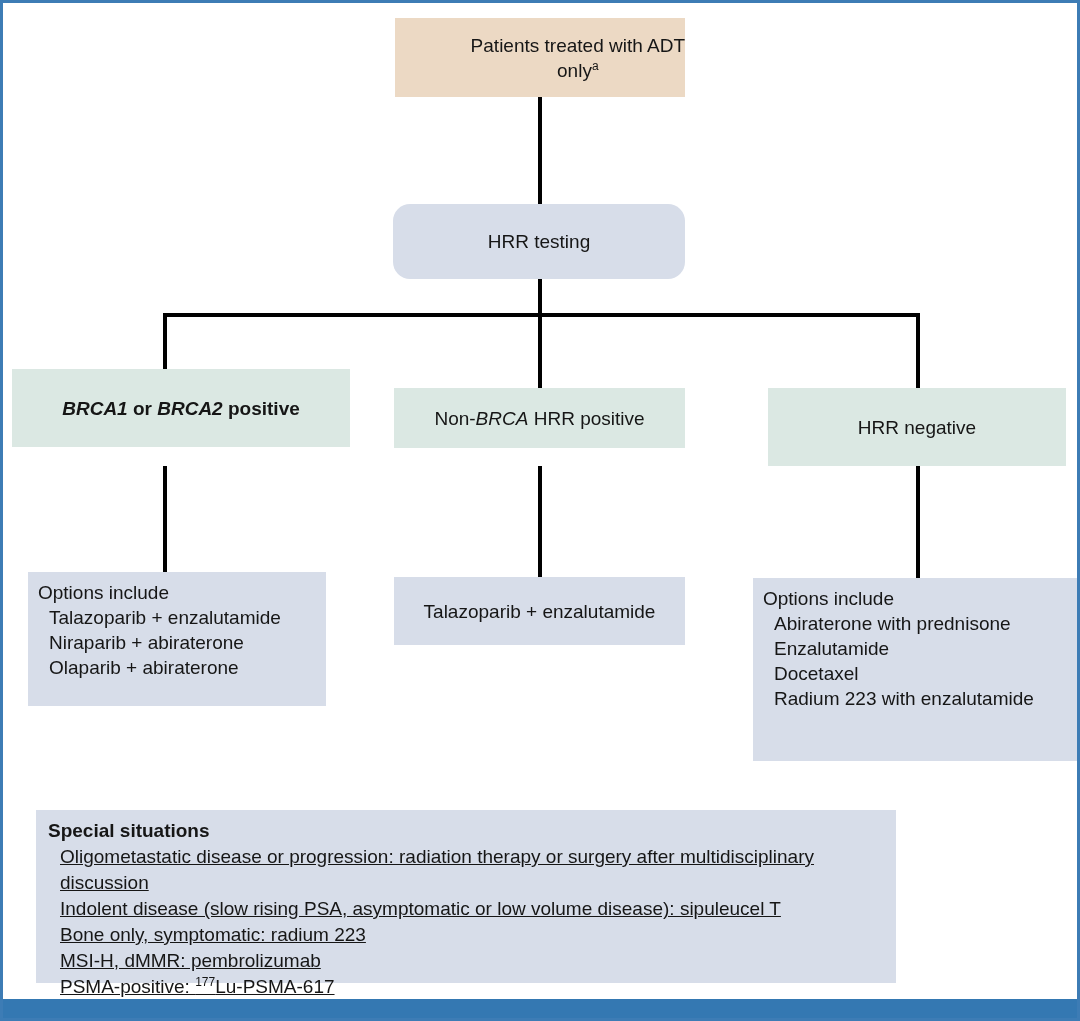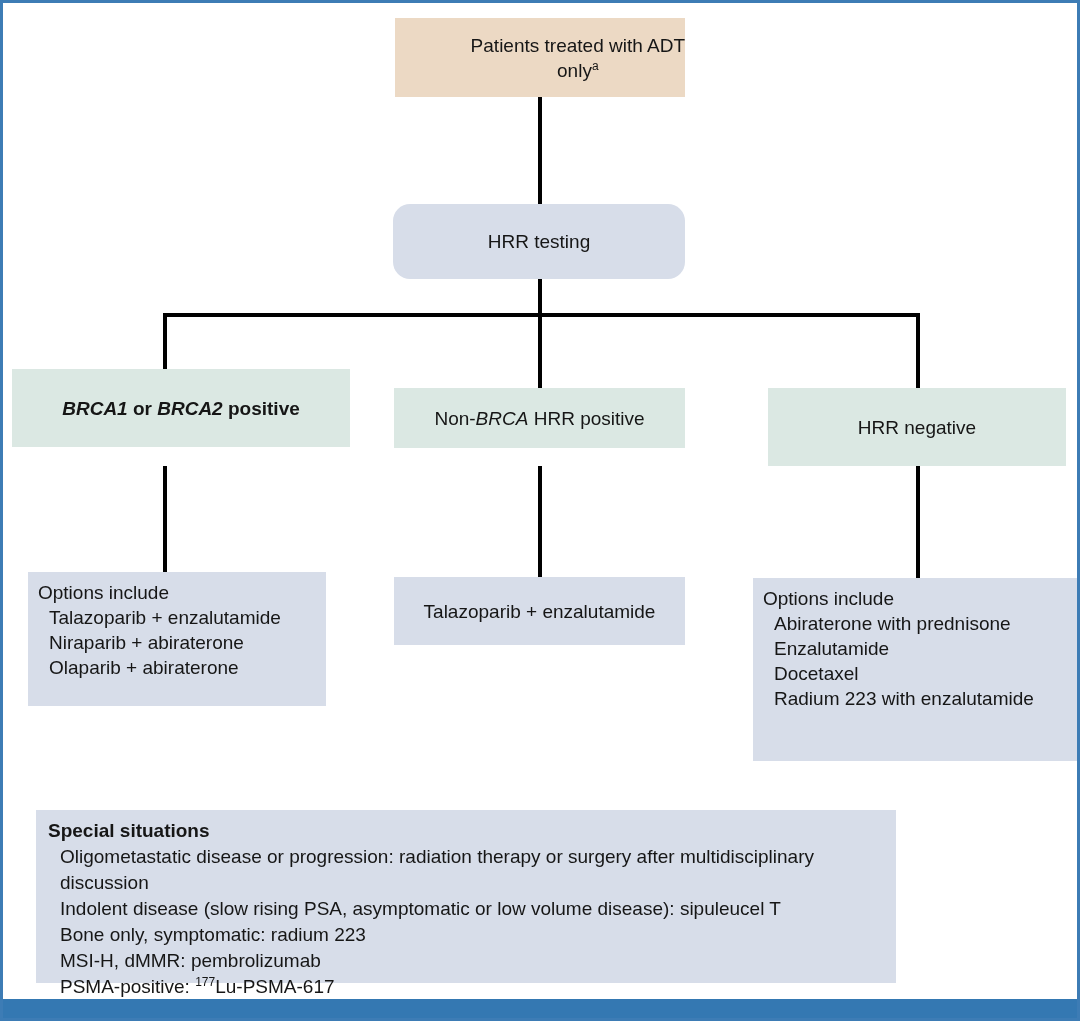--- a/index.html
+++ b/index.html
@@ -37,21 +37,21 @@
     margin-left: 16px;
   }
   .list-box .item { padding-left: 11px; }
   .special-box {
     background: #d7dde9;
     padding: 8px 12px 0 12px;
     line-height: 26px;
     text-align: left;
   }
   .special-box .title { font-weight: bold; }
-  .special-box .item { padding-left: 12px; }
+  .special-box .item { padding-left: 12px; text-decoration: underline; }
   .it { font-style: italic; }
   sup { font-size: 12px; line-height: 0; vertical-align: super; }
   .line { position: absolute; background: #000000; }
   .footer-bar {
     position: absolute;
     left: -3px;
     bottom: -3px;
     width: 1080px;
     height: 22px;
     background: #3478b2;

